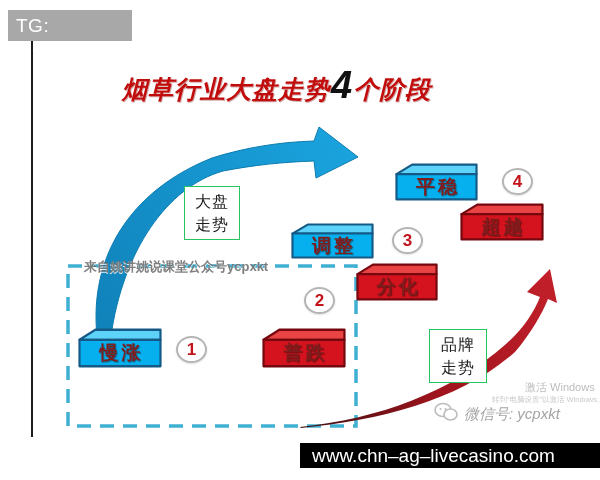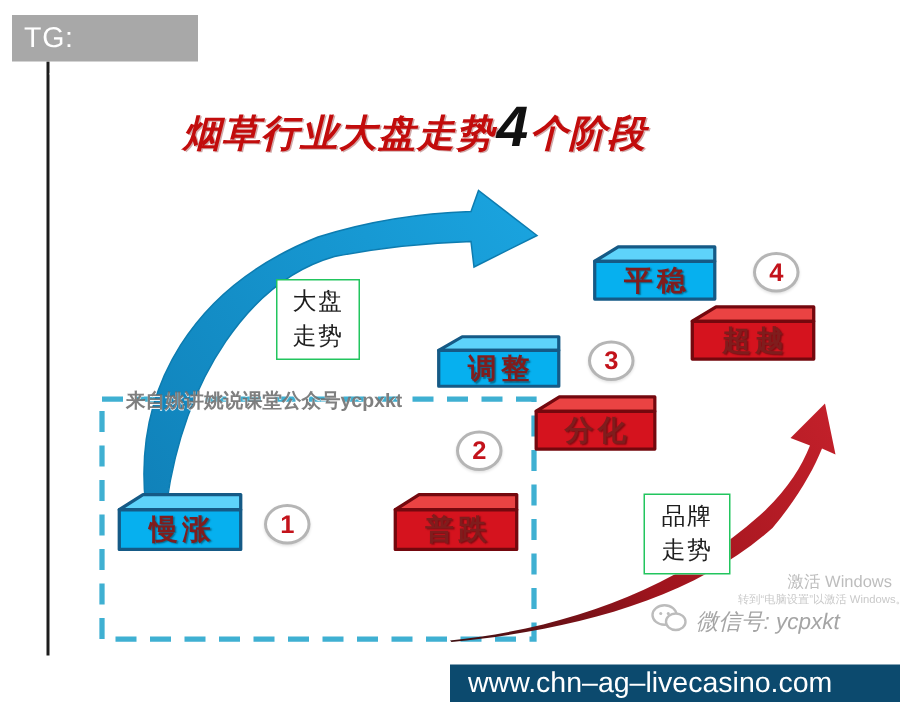--- a/index.html
+++ b/index.html
@@ -48,21 +48,21 @@
   .wm-source{
     position:absolute;left:84px;top:258px;font-size:13px;font-weight:bold;white-space:nowrap;
     color:rgba(104,104,104,.85);text-shadow:0 1px 0 rgba(255,255,255,.9);z-index:5;
   }
   .wm-act1{position:absolute;left:492px;top:380px;font-size:11px;color:#bdbdbd;white-space:nowrap;z-index:5;margin-left:33px;}
   .wm-act2{position:absolute;left:492px;top:395px;font-size:7.5px;color:#c9c9c9;white-space:nowrap;z-index:5;}
   .wm-wechat{position:absolute;left:434px;top:402px;display:flex;align-items:center;gap:6px;z-index:5;}
   .wm-wechat .wtxt{font-size:15px;color:#a5a5a5;font-style:italic;white-space:nowrap;}
   
   .footer-bar{
-    position:absolute;left:300px;top:443px;width:300px;height:25px;background:#0c4a6e;
+    position:absolute;left:300px;top:443px;width:300px;height:25px;background:#000000;
     color:#fff;font-size:19px;line-height:25px;padding-left:12px;box-sizing:border-box;z-index:6;white-space:nowrap;
   }
 </style>
 </head>
 <body>
 
 <div class="canvas">
 
   <div class="tg-bar">TG: MYYJJPP</div>
   <div class="vline"></div>

